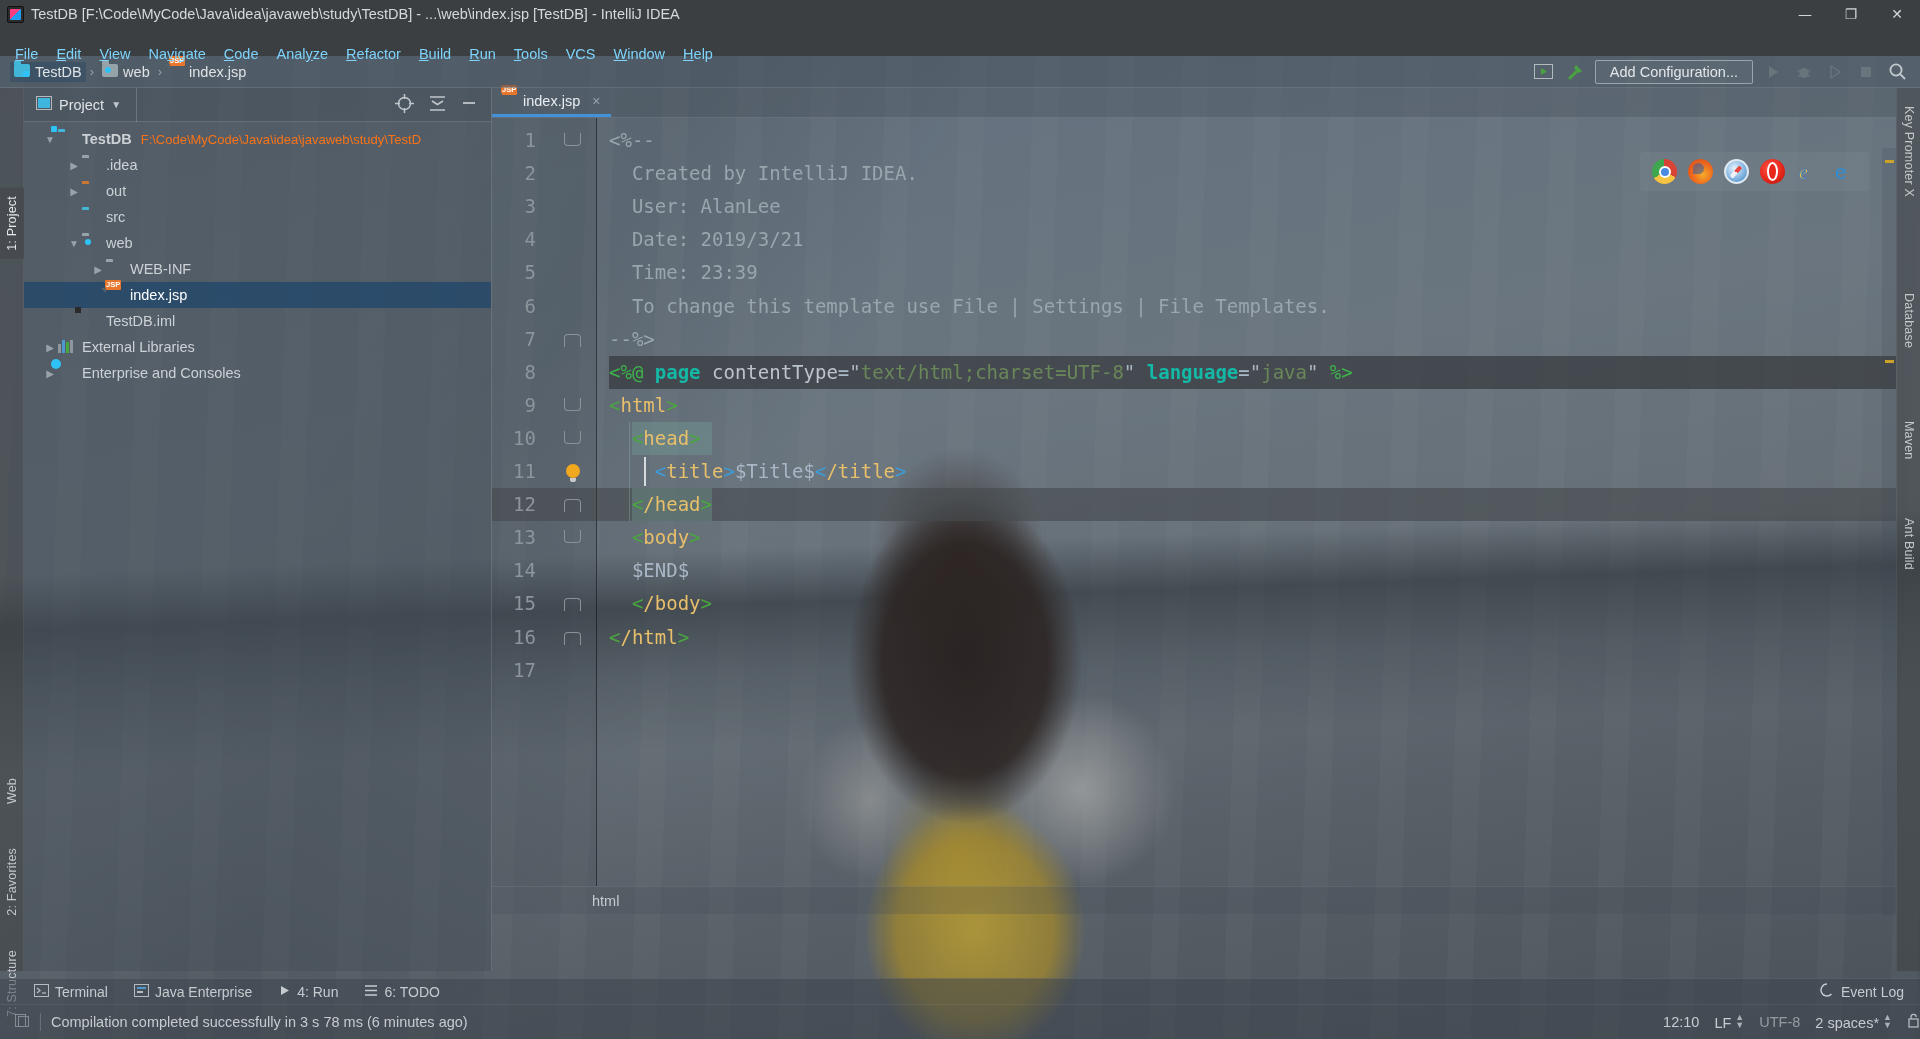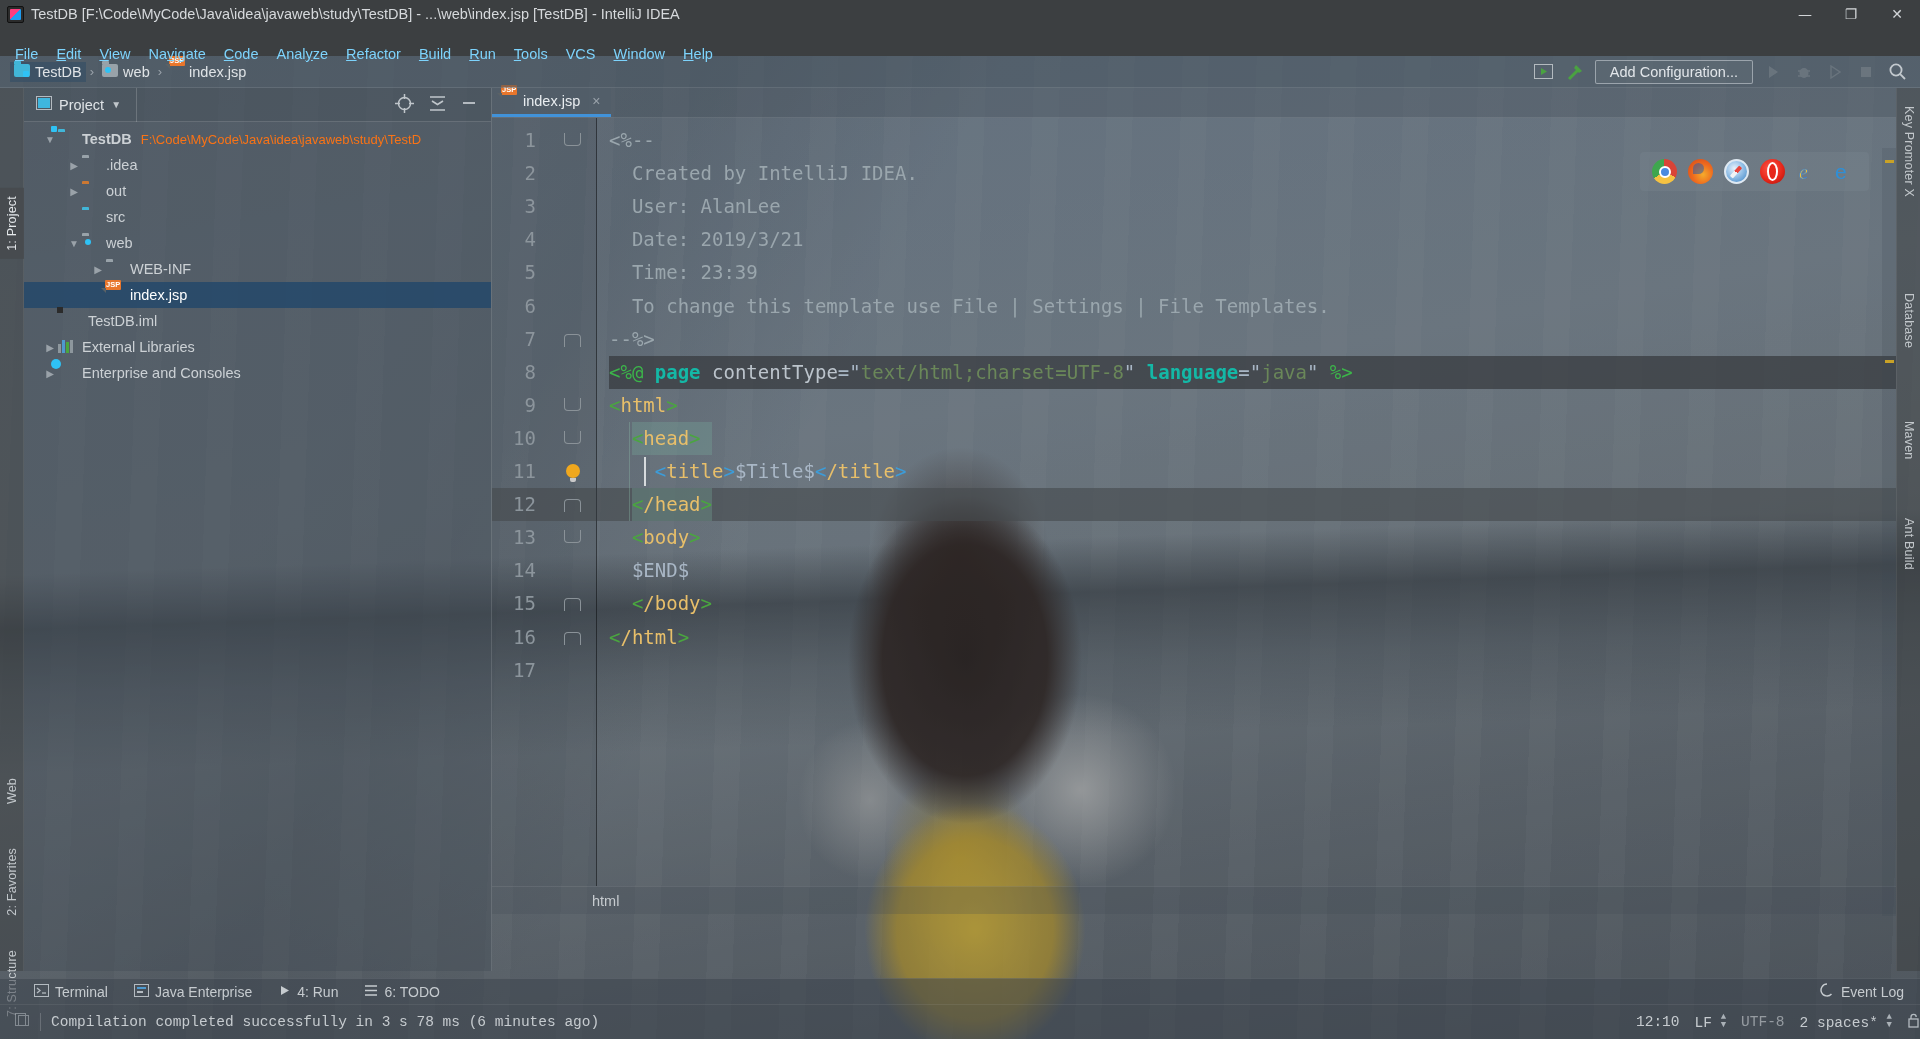--- a/index.html
+++ b/index.html
@@ -249,21 +249,21 @@
     border-top:1px solid rgba(255,255,255,.09);
     font-size:14px; color:#c6cbcf;
   }
   #toolwin-bar .twi{ display:flex; align-items:center; gap:6px; white-space:nowrap;}
   #toolwin-bar .right{ margin-left:auto; padding-right:16px; display:flex; align-items:center; gap:7px;}
   #statusbar{
     position:absolute; left:0; bottom:0; width:1920px; height:35px; z-index:30;
     display:flex; align-items:center; padding-left:14px;
     background:rgba(60,68,76,.55);
     border-top:1px solid rgba(255,255,255,.07);
-    font-size:14.5px; color:#c6cbcf;font-family:Liberation Mono, monospace;
+    font-size:14.5px; color:#c6cbcf;
   }
   #statusbar .sright{ margin-left:auto; display:flex; align-items:center; gap:15px; }
   .sb-sep{ width:1px;height:18px;background:rgba(255,255,255,.18); margin:0 10px;}
   .updown{ font-size:9px; line-height:8px; display:inline-block; color:#aab1b7;}
   .memi{ opacity:.55; }
 </style>
 </head>
 <body>
 
 <div id="bg-photo"></div>
@@ -449,21 +449,21 @@
       <div class="trow" style="padding-left: 66px;">
         <span class="arrow">▶</span>
         <span class="ico"><span class="folder"></span></span>
         <span class="lbl" style="">WEB-INF</span>
       </div>
       <div class="trow sel" style="padding-left: 66px;">
         <span class="arrow"></span>
         <span class="ico"><span class="jspfile"><span class="jspbadge">JSP</span></span></span>
         <span class="lbl" style="">index.jsp</span>
       </div>
-      <div class="trow" style="padding-left: 24px;">
+      <div class="trow" style="padding-left: 42px;">
         <span class="arrow"></span>
         <span class="ico"><span class="imlfile"></span></span>
         <span class="lbl" style="">TestDB.iml</span>
       </div>
       <div class="trow" style="padding-left: 18px;">
         <span class="arrow">▶</span>
         <span class="ico">
           <span class="liblib">
             <i style="height:9px;background:#8d979d"></i>
             <i style="height:13px;background:#4e9ad0"></i>

